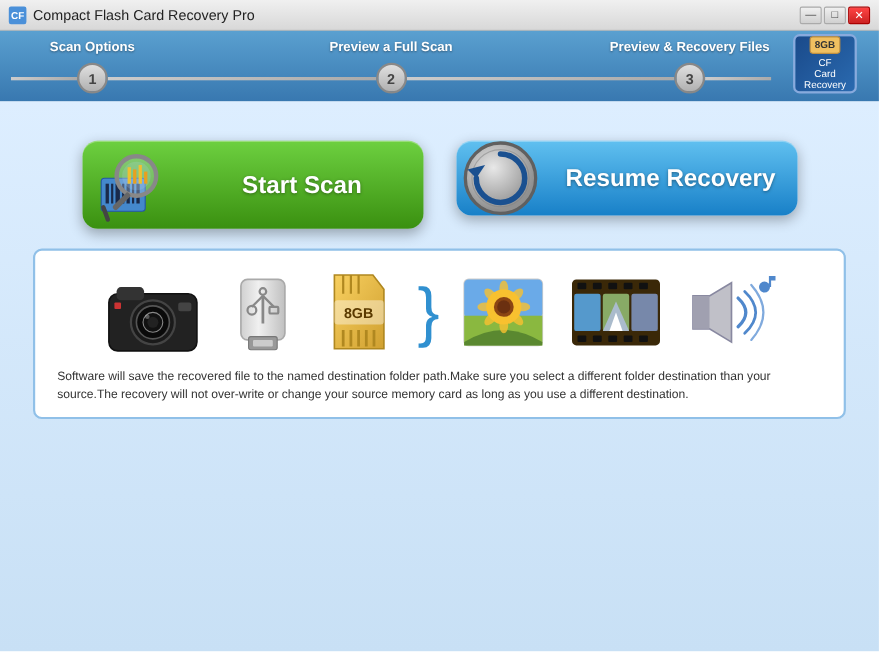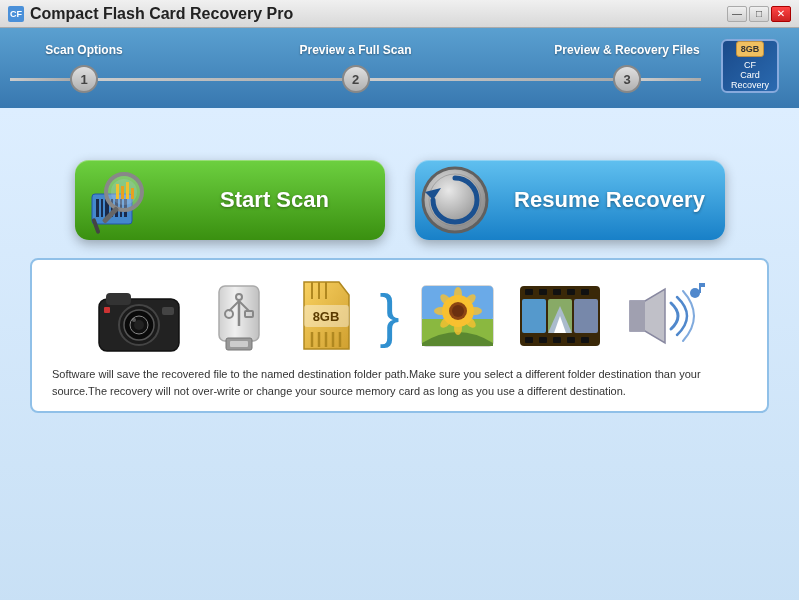--- a/index.html
+++ b/index.html
@@ -33,23 +33,22 @@
       background: #4a90d9;
       border-radius: 2px;
       display: flex;
       align-items: center;
       justify-content: center;
       font-size: 9px;
       color: white;
       font-weight: bold;
     }
     .title-bar-title {
-      font-size: 16px;
+      font-size: 13px;
       color: #222;
-      font-weight: bold;
     }
     .title-bar-buttons {
       display: flex;
       gap: 2px;
     }
     .title-bar-btn {
       width: 20px;
       height: 16px;
       background: linear-gradient(to bottom, #f0f0f0, #d0d0d0);
       border: 1px solid #aaa;
@@ -59,21 +58,21 @@
       justify-content: center;
       font-size: 10px;
       color: #444;
       cursor: pointer;
     }
     .title-bar-btn.close { background: linear-gradient(to bottom, #f44, #c22); color: white; border-color: #a00; }
 
     
     .steps-bar {
       background: linear-gradient(to bottom, #5aa0d0, #3878b0);
-      height: 80px;
+      height: 64px;
       display: flex;
       align-items: center;
       justify-content: space-between;
       padding: 0 20px 0 10px;
       position: relative;
     }
     .steps-container {
       display: flex;
       align-items: center;
       flex: 1;
@@ -156,21 +155,21 @@
       font-size: 9px;
       text-align: center;
       line-height: 1.1;
       margin-top: 2px;
     }
 
     
     .main-content {
       background: linear-gradient(to bottom, #ddeeff, #c8e0f5);
       height: calc(600px - 28px - 72px);
-      padding: 32px 30px;
+      padding: 16px 30px;
       display: flex;
       flex-direction: column;
       gap: 18px;
     }
 
     
     .buttons-row {
       display: flex;
       gap: 30px;
       justify-content: center;
@@ -207,21 +206,21 @@
       text-shadow: 0 1px 3px rgba(0,0,0,0.4);
       flex: 1;
       text-align: center;
     }
 
     .btn-resume {
       background: linear-gradient(to bottom, #60c0f0, #1880c8);
       border: none;
       border-radius: 14px;
       width: 310px;
-      height: 80px;
+      height: 68px;
       display: flex;
       align-items: center;
       cursor: pointer;
       box-shadow: 0 4px 12px rgba(0,0,0,0.3), inset 0 1px 0 rgba(255,255,255,0.3);
       overflow: hidden;
       padding: 0;
     }
 
     .btn-icon-area-blue {
       width: 80px;

